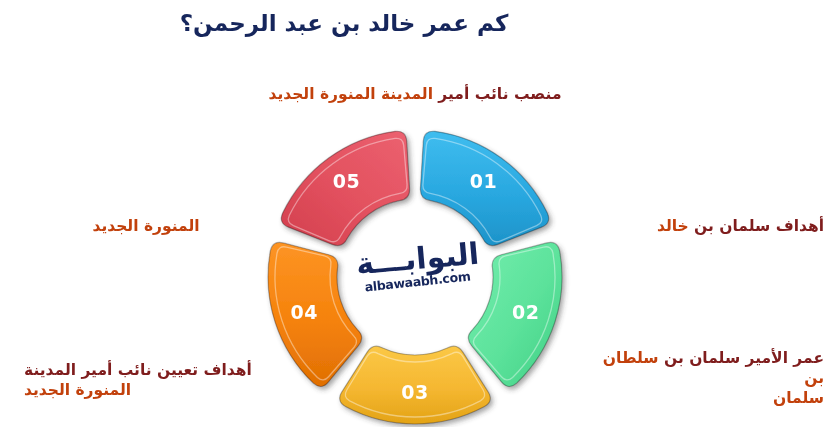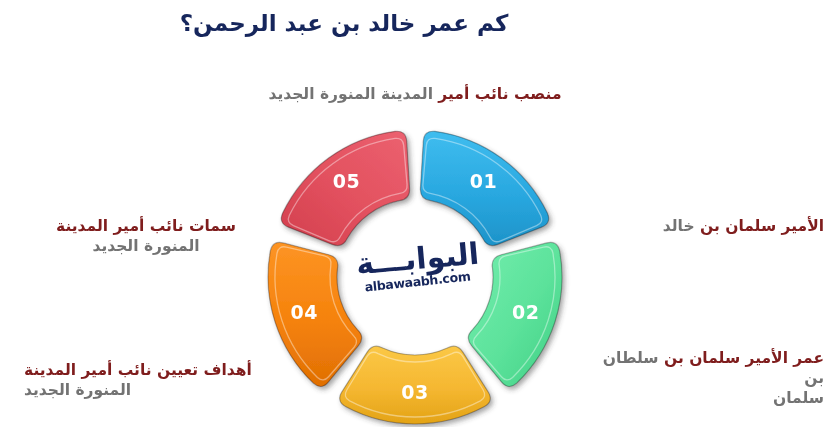--- a/index.html
+++ b/index.html
@@ -41,21 +41,21 @@
   
   .label {
     position: absolute;
     direction: rtl;
     font-size: 15.5px;
     line-height: 20px;
     font-weight: bold;
     color: #16265c;
     white-space: pre-line;
   }
-  .label .hl { color: #737373; }
+  .label .hl { color: #c2410c; }
   .label .base { color: #7f1d1d; }
 
   #label-01 {
     top: 84px;
     left: 0;
     width: 830px;
     text-align: center;
   }
   #label-02 {
     top: 216px;
@@ -134,30 +134,29 @@
 </style>
 </head>
 <body>
 
 <div id="stage">
 
   <div id="page-title">كم عمر خالد بن عبد الرحمن؟</div>
 
   <div class="label" id="label-01"><span class="base">منصب نائب أمير </span><span class="hl">المدينة المنورة الجديد</span></div>
 
-  <div class="label" id="label-02"><span class="base">الأمير سلمان بن </span><span class="hl">خالد</span></div>
+  <div class="label" id="label-02"><span class="base">أهداف سلمان بن </span><span class="hl">خالد</span></div>
 
   <div class="label" id="label-03"><span class="base">عمر الأمير سلمان بن </span><span class="hl">سلطان بن
 سلمان</span></div>
 
   <div class="label" id="label-04"><span class="base">أهداف تعيين نائب أمير المدينة
 </span><span class="hl">المنورة الجديد</span></div>
 
-  <div class="label" id="label-05"><span class="base">سمات نائب أمير المدينة
-</span><span class="hl">المنورة الجديد</span></div>
+  <div class="label" id="label-05"><span class="hl">المنورة الجديد</span></div>
 
   <div id="donut-wrap">
     <svg id="donut-svg" viewBox="0 0 330 300" xmlns="http://www.w3.org/2000/svg" aria-hidden="true">
       <defs>
         <filter id="segShadow" x="-30%" y="-30%" width="160%" height="160%">
           <feDropShadow dx="2.5" dy="3" stdDeviation="2.6" flood-color="#3a3a3a" flood-opacity="0.45"></feDropShadow>
         </filter>
         <linearGradient id="gl01" x1="0" y1="0" x2="0" y2="1">
           <stop offset="0%" stop-color="#3fbdef"></stop>
             <stop offset="55%" stop-color="#29a8e0"></stop>

